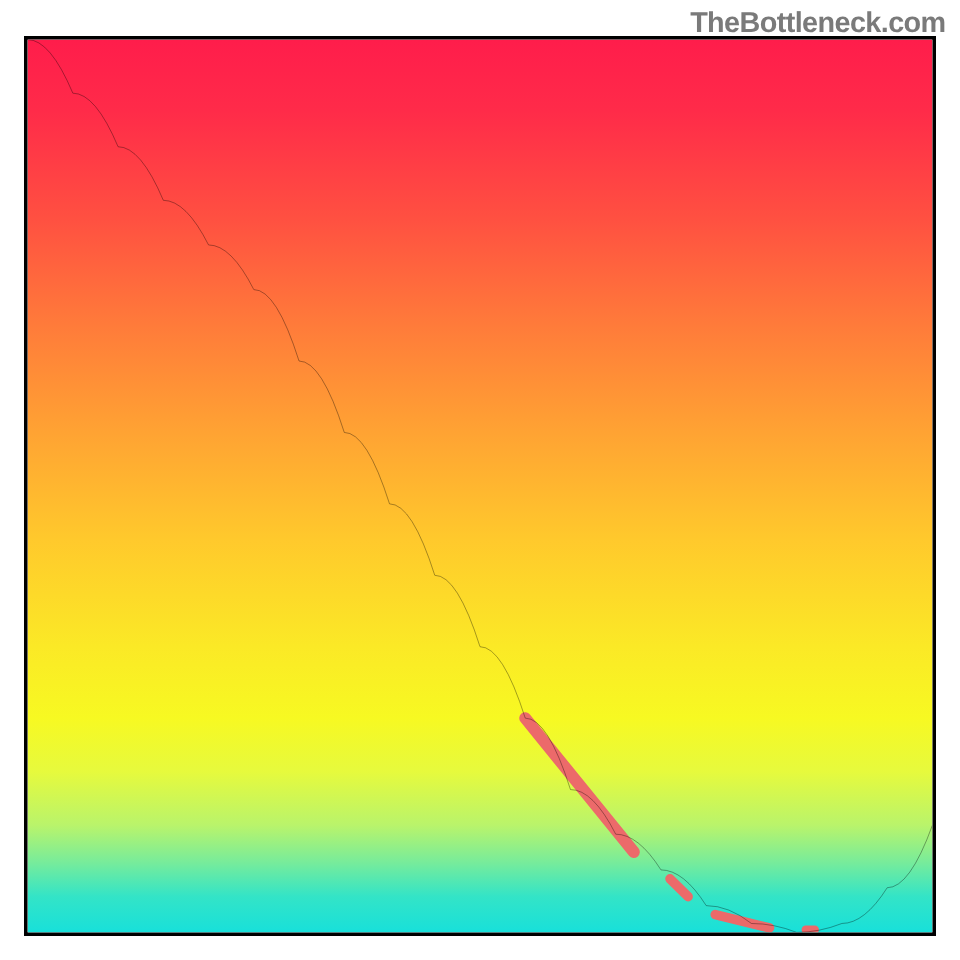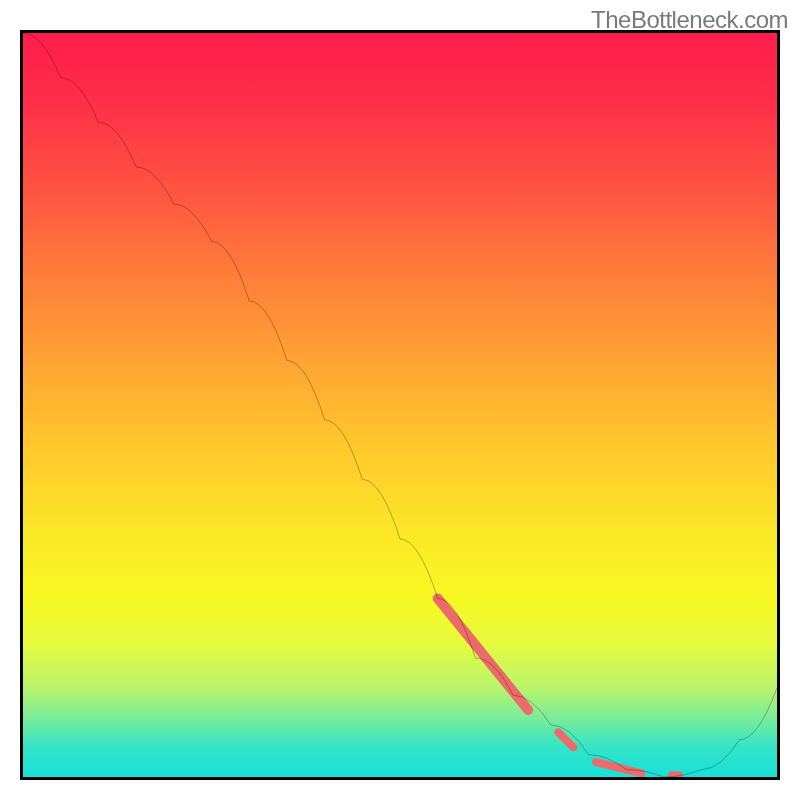--- a/index.html
+++ b/index.html
@@ -14,21 +14,21 @@
     position: relative;
     width: 800px;
     height: 800px;
   }
   .watermark {
     position: absolute;
     top: 6px;
     right: 12px;
     color: #7a7a7a;
     font-size: 24px;
-    font-weight: 400;
+    font-weight: 700;
     letter-spacing: -0.5px;
     z-index: 10;
   }
   .plot-frame {
     position: absolute;
     left: 20px;
     top: 30px;
     width: 760px;
     height: 750px;
     border: 3px solid #000;

